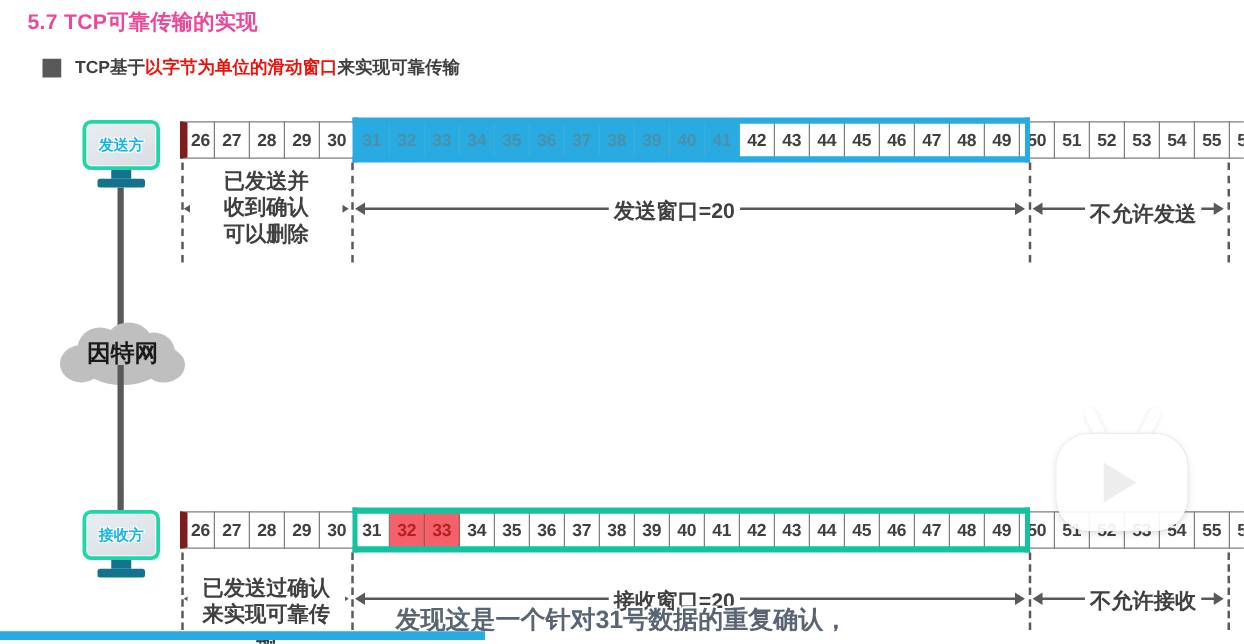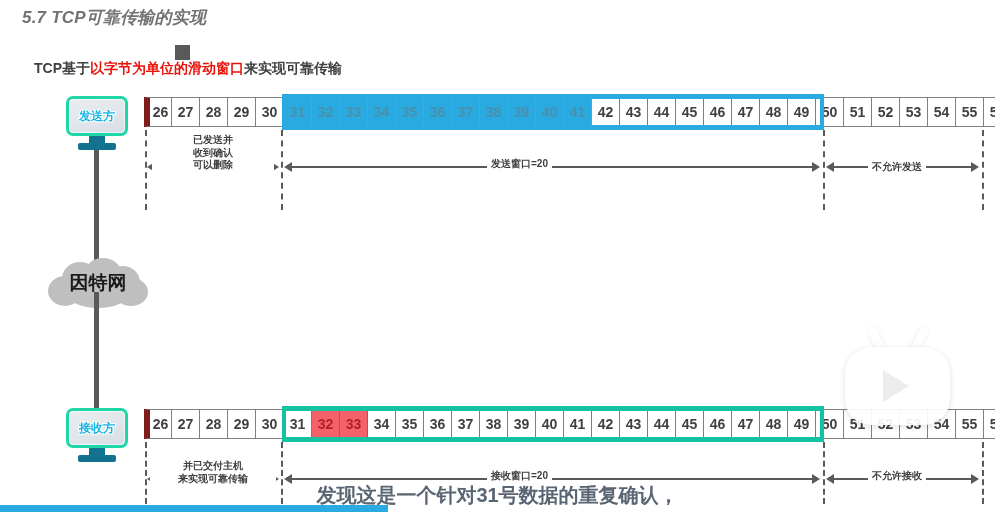--- a/index.html
+++ b/index.html
@@ -6,24 +6,24 @@
   html, body { margin:0; padding:0; }
   body {
     width:995px; height:515px; position:relative; overflow:hidden;
     background:#ffffff;
     font-family:"Liberation Sans","DejaVu Sans",sans-serif;
   }
 
   
   #slide-title {
     position:absolute; left:22px; top:6px;
-    font-size:17px; font-weight:bold; color:#737373;
-    letter-spacing:.2px; white-space:nowrap;font-style:italic;
-  }
-  #bullet-row { position:absolute; left:34px; top:45px; display:flex; align-items:center;flex-direction:column; }
+    font-size:17px; font-weight:bold; color:#ec4899;
+    letter-spacing:.2px; white-space:nowrap;
+  }
+  #bullet-row { position:absolute; left:34px; top:45px; display:flex; align-items:center; }
   #bullet-square { width:15px; height:15px; background:#595959; margin-right:11px; }
   #bullet-text { font-size:14px; font-weight:bold; color:#404040; white-space:nowrap; }
   #bullet-text .red { color:#e8140c; }
 
   
   .host { position:absolute; width:62px; }
   .host .screen {
     width:62px; height:40px; border:3px solid #1fd6a8; border-radius:7px;
     background:linear-gradient(160deg,#e9edf0 0%,#dfe5ea 60%,#d6dde3 100%);
     display:flex; align-items:center; justify-content:center;
@@ -73,21 +73,21 @@
   #win-receiver { left:282px; top:406px; width:542px; }
   #win-receiver .bar, #win-receiver .edge { background:#12c2a0; }
 
   
   .vdash { position:absolute; width:0; border-left:2px dashed #5a5a5a; }
   .arrowline { position:absolute; height:2px; background:#595959; }
   .arrowhead { position:absolute; width:0; height:0; border-top:5px solid transparent; border-bottom:5px solid transparent; }
   .arrowhead.left  { border-right:8px solid #595959; }
   .arrowhead.right { border-left:8px solid #595959; }
   .ann-label {
-    position:absolute; font-size:10px; font-weight:bold; color:#404040;
+    position:absolute; font-size:17px; font-weight:bold; color:#404040;
     text-align:center; line-height:1.25; white-space:nowrap; background:#fff;
     padding:0 4px;
   }
   .ann-label.multiline { white-space:normal; }
 
   
   #watermark { position:absolute; left:845px; top:325px; width:105px; height:100px; opacity:.92; }
   #watermark .body {
     position:absolute; left:0; top:22px; width:105px; height:78px;
     background:#fff; border-radius:26px;
@@ -265,21 +265,21 @@
 
 <div class="vdash" style="left:145px; top:442px; height:62px;"></div>
 <div class="vdash" style="left:281px; top:442px; height:62px;"></div>
 <div class="vdash" style="left:823px; top:442px; height:62px;"></div>
 <div class="vdash" style="left:982px; top:442px; height:62px;"></div>
 
 <div class="arrowline" style="left:150px; top:478px; width:126px;"></div>
 <div class="arrowhead left" style="left:147px; top:474px;"></div>
 <div class="arrowhead right" style="left:271px; top:474px;"></div>
 <div class="ann-label multiline" style="left:150px; top:460px; width:126px;">
-  <div>并已交付主机</div>
+  <div>已发送过确认</div>
   <div>来实现可靠传输</div>
 </div>
 
 <div class="arrowline" style="left:287px; top:478px; width:531px;"></div>
 <div class="arrowhead left" style="left:284px; top:474px;"></div>
 <div class="arrowhead right" style="left:812px; top:474px;"></div>
 <div class="ann-label" style="left:487px; top:470px;">接收窗口=20</div>
 
 <div class="arrowline" style="left:829px; top:478px; width:148px;"></div>
 <div class="arrowhead left" style="left:826px; top:474px;"></div>

